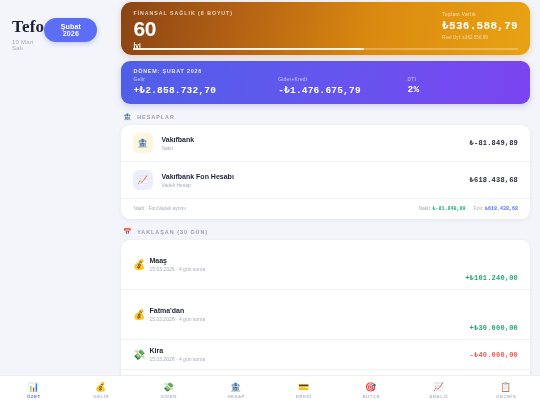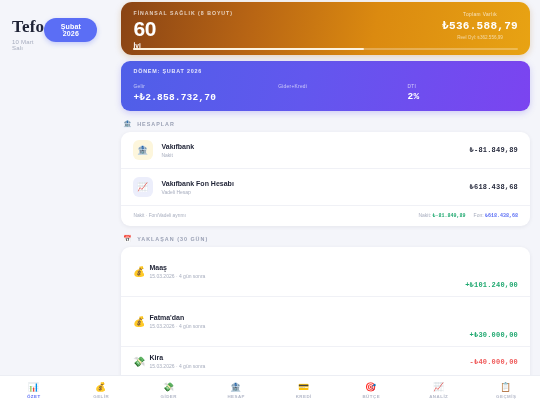--- a/index.html
+++ b/index.html
@@ -51,21 +51,21 @@
   .hc-top { display: flex; justify-content: space-between; align-items: flex-start; }
   .hc-label {
     font-size: 5.2px; color: rgba(255,255,255,.72);
     letter-spacing: 1px; font-weight: bold; text-transform: uppercase;
   }
   .hc-score {
     font-size: 21px; font-weight: bold; color: #fff; line-height: 1.05;
     margin-top: 2px; letter-spacing: -0.5px;
   }
   .hc-grade { font-size: 6.5px; color: #fff; margin-top: 2px; font-weight: bold; }
-  .hc-right { text-align: center; padding-top: 2px; }
+  .hc-right { text-align: left; padding-top: 2px; }
   .hc-total-label { font-size: 4.8px; color: rgba(255,255,255,.72); letter-spacing: .4px; }
   .hc-total-value {
     font-family: "Liberation Mono", monospace;
     font-size: 11px; font-weight: bold; color: #fff; margin-top: 2px; letter-spacing: .3px;
   }
   .hc-total-sub { font-size: 4.6px; color: rgba(255,255,255,.6); margin-top: 2px; }
   .hc-bar {
     position: absolute; left: 12px; right: 12px; bottom: 5px;
     height: 2.4px; border-radius: 2px; background: rgba(255,255,255,.28);
   }
@@ -76,21 +76,21 @@
     margin: 6px 10px 0 10px;
     border-radius: 9px;
     background: linear-gradient(100deg, #4f5fe8 0%, #6257ee 45%, #7b44f0 100%);
     padding: 7px 12px 8px 12px;
     box-shadow: 0 2px 6px rgba(95,85,235,.25);
   }
   .pc-title {
     font-size: 5.4px; color: rgba(255,255,255,.85);
     font-weight: bold; letter-spacing: .8px; text-transform: uppercase;
   }
-  .pc-row { display: flex; margin-top: 10px; gap: 19px; }
+  .pc-row { display: flex; margin-top: 3px; gap: 19px; }
   .pc-col:nth-child(1) { width: 148px; }
   .pc-col:nth-child(2) { width: 130px; }
   .pc-col:nth-child(3) { width: 130px; }
   .pc-col:nth-child(4) { width: 50px; }
   .pc-col-label { font-size: 4.8px; color: rgba(255,255,255,.68); letter-spacing: .3px; }
   .pc-col-value {
     font-family: "Liberation Mono", monospace;
     font-size: 9.5px; font-weight: bold; color: #fff; margin-top: 2px; letter-spacing: .2px;
   }
 
@@ -212,20 +212,21 @@
 
     <div class="period-card">
       <div class="pc-title">DÖNEM: ŞUBAT 2026</div>
       <div class="pc-row" id="period-metrics">
           <div class="pc-col">
             <div class="pc-col-label">Gelir</div>
             <div class="pc-col-value">+₺2.858.732,70</div>
           </div>
           <div class="pc-col">
             <div class="pc-col-label">Gider+Kredi</div>
+            <div class="pc-col-value">-₺1.476.675,79</div>
           </div>
           <div class="pc-col">
             <div class="pc-col-label">DTI</div>
             <div class="pc-col-value">2%</div>
           </div>
         </div>
     </div>
 
     <div class="section-head">
       <span class="emoji">🏦</span>

